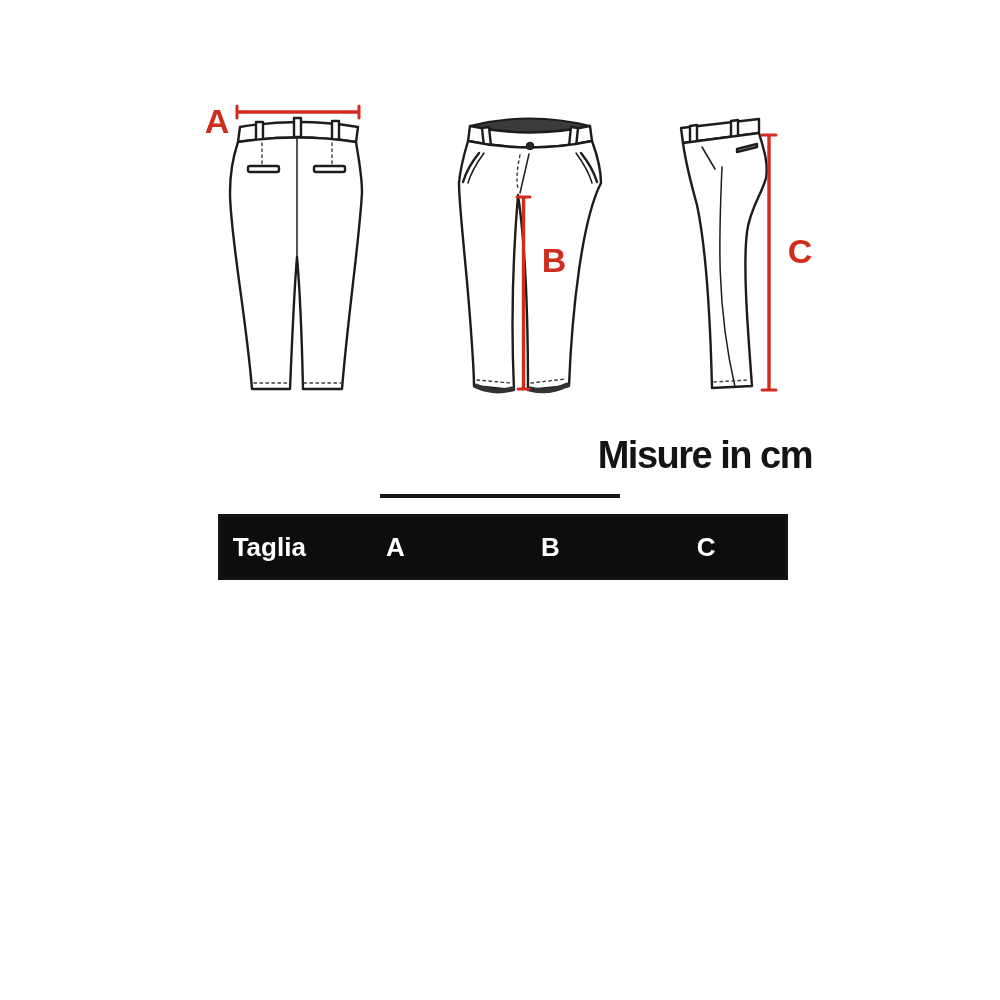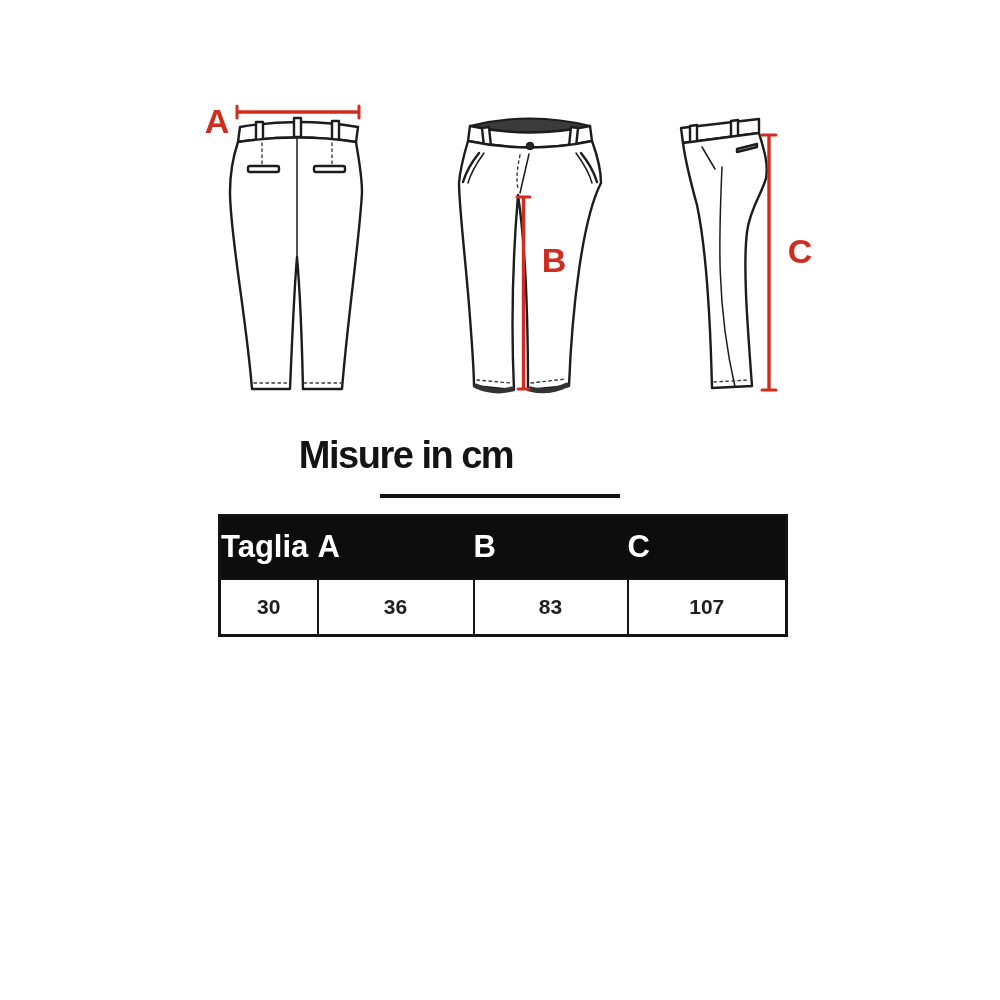--- a/index.html
+++ b/index.html
@@ -20,31 +20,31 @@
   .ln-fill{fill:#ffffff;stroke:var(--ink);stroke-width:2.4;stroke-linecap:round;stroke-linejoin:round;}
   .ln-thin{fill:none;stroke:var(--ink);stroke-width:1.5;stroke-linecap:round;stroke-linejoin:round;}
   .ln-dash{fill:none;stroke:#3a3a3a;stroke-width:1.4;stroke-dasharray:2.5 3.5;stroke-linecap:round;}
   .dark-fill{fill:#3b3b3b;stroke:var(--ink);stroke-width:2;}
   .hem-shadow{fill:none;stroke:#333333;stroke-width:5;stroke-linecap:round;}
   .red-ln{fill:none;stroke:var(--accent-red);stroke-width:3.4;stroke-linecap:butt;}
   .red-cap{fill:none;stroke:var(--accent-red);stroke-width:3;stroke-linecap:round;}
   .svg-label{font-family:"Liberation Sans",sans-serif;font-weight:bold;font-size:34px;
              fill:var(--accent-red);text-anchor:middle;}
 
-  .page-title{position:absolute;left:0;top:434px;width:812px;text-align:center;
+  .page-title{position:absolute;left:0;top:434px;width:812px;text-align:right;
               font-size:38px;font-weight:bold;letter-spacing:-1.5px;color:#141414;}
   .title-underline{position:absolute;left:380px;top:494px;width:240px;height:4px;
                    background:#141414;}
 
   .size-table{position:absolute;left:218px;top:514px;width:567px;
               border-collapse:collapse;table-layout:fixed;
               border:3px solid #141414;}
   .size-table th{background:var(--table-header-bg);color:var(--table-header-text);
-                 height:63px;font-size:31px;font-weight:bold;border:none;
-                 text-align:left;vertical-align:middle;}
+                 height:63px;font-size:26px;font-weight:bold;border:none;
+                 text-align:center;vertical-align:middle;}
   .size-table td{height:57px;font-size:21px;font-weight:bold;color:#1f1f1f;
                  border:2px solid #141414;text-align:center;vertical-align:middle;
                  background:#fff;}
   .col-taglia{width:98px;} .col-a{width:156px;} .col-b{width:154px;} .col-c{width:159px;}
 </style>
 </head>
 <body>
 
 <div class="page">
 
@@ -144,22 +144,16 @@
     </colgroup>
     <thead>
       <tr>
         <th>Taglia</th>
         <th>A</th>
         <th>B</th>
         <th>C</th>
       </tr>
     </thead>
     <tbody>
-      <tr>
-        <td>30</td>
-        <td>36</td>
-        <td>83</td>
-        <td>107</td>
-      </tr>
     </tbody>
   </table>
 
 </div>
 
 </body></html>

